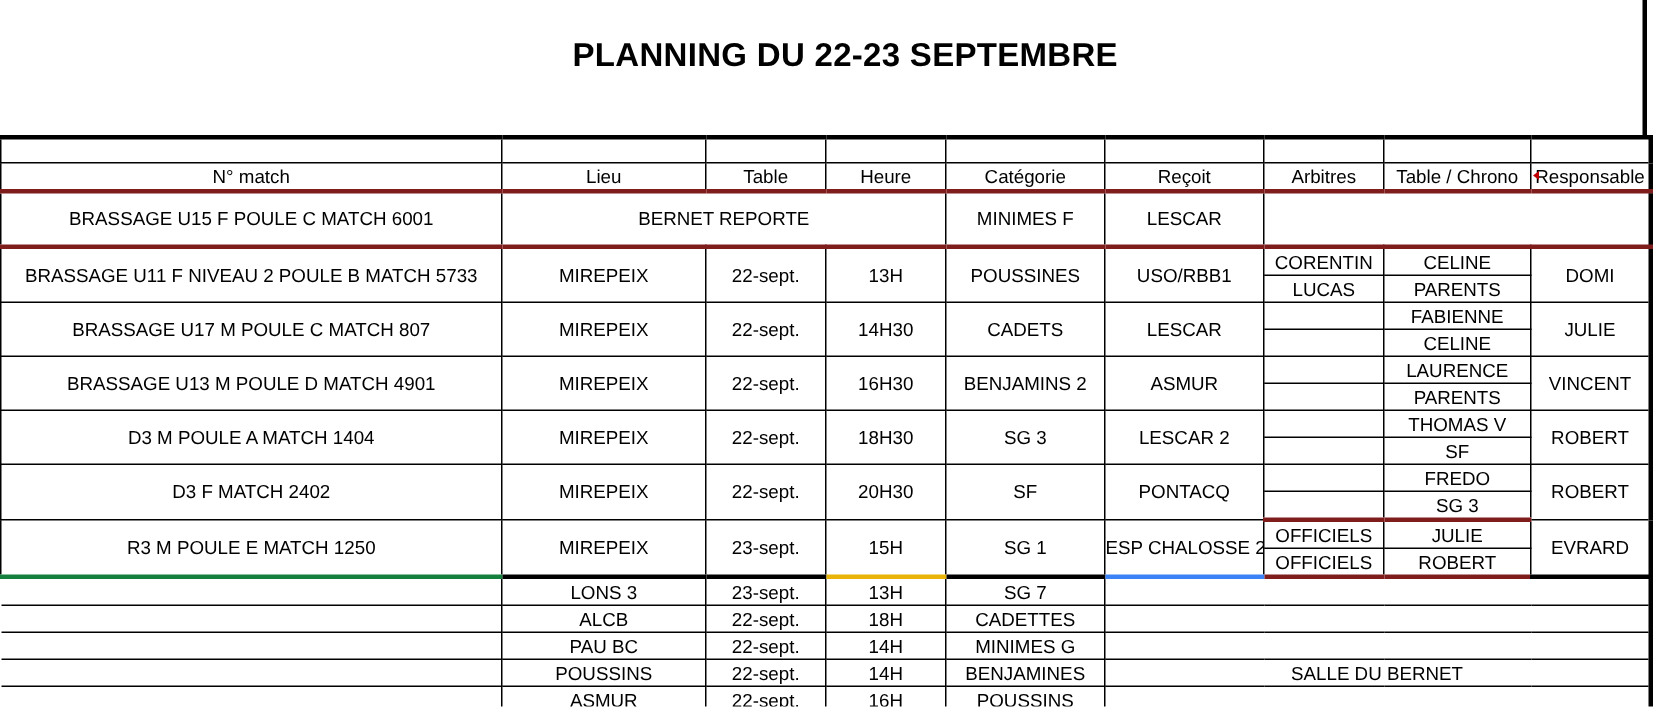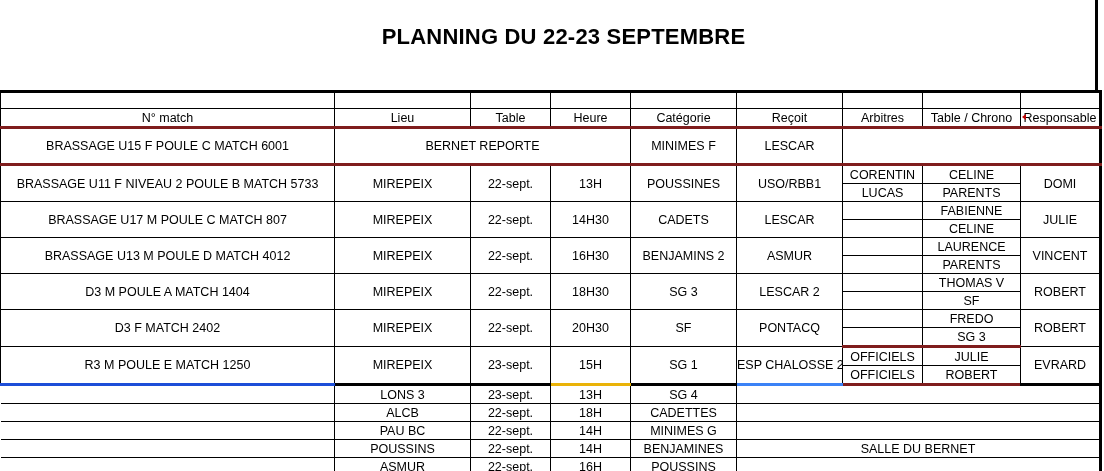--- a/index.html
+++ b/index.html
@@ -99,21 +99,21 @@
     <td></td>
     <td>FABIENNE</td>
     <td rowspan="2" class="right-edge">JULIE</td>
   </tr>
   <tr class="sm">
     <td></td>
     <td>CELINE</td>
   </tr>
 
   <tr class="sm">
-    <td rowspan="2">BRASSAGE U13 M POULE D MATCH 4012</td>
+    <td rowspan="2">BRASSAGE U13 M POULE D MATCH 4901</td>
     <td rowspan="2" class="b">MIREPEIX</td>
     <td rowspan="2">22-sept.</td>
     <td rowspan="2">16H30</td>
     <td rowspan="2" class="b">BENJAMINS 2</td>
     <td rowspan="2">ASMUR</td>
     <td></td>
     <td>LAURENCE</td>
     <td rowspan="2" class="right-edge">VINCENT</td>
   </tr>
   <tr class="sm">
@@ -147,41 +147,41 @@
     <td></td>
     <td>FREDO</td>
     <td rowspan="2" class="right-edge">ROBERT</td>
   </tr>
   <tr class="sm thick-bot">
     <td></td>
     <td>SG 3</td>
   </tr>
 
   <tr class="sm">
-    <td rowspan="2" style="border-bottom:3px solid #1d4ed8">R3 M POULE E MATCH 1250</td>
+    <td rowspan="2" style="border-bottom:3px solid #15803d">R3 M POULE E MATCH 1250</td>
     <td rowspan="2" class="b" style="border-bottom:3px solid #000">MIREPEIX</td>
     <td rowspan="2" style="border-bottom:3px solid #000">23-sept.</td>
     <td rowspan="2" style="border-bottom:3px solid #eab308">15H</td>
     <td rowspan="2" class="b" style="border-bottom:3px solid #000">SG 1</td>
     <td rowspan="2" style="border-bottom:3px solid #3b82f6">ESP CHALOSSE 2</td>
     <td>OFFICIELS</td>
     <td>JULIE</td>
     <td rowspan="2" class="right-edge" style="border-bottom:3px solid #000">EVRARD</td>
   </tr>
   <tr class="sm thick-bot">
     <td>OFFICIELS</td>
     <td>ROBERT</td>
   </tr>
 
   <tr class="sm">
     <td style="border-left:none"></td>
     <td>LONS 3</td>
     <td>23-sept.</td>
     <td>13H</td>
-    <td class="b">SG 4</td>
+    <td class="b">SG 7</td>
     <td colspan="4" class="right-edge"></td>
   </tr>
   <tr class="sm">
     <td style="border-left:none"></td>
     <td>ALCB</td>
     <td>22-sept.</td>
     <td>18H</td>
     <td class="b">CADETTES</td>
     <td colspan="4" class="right-edge"></td>
   </tr>

